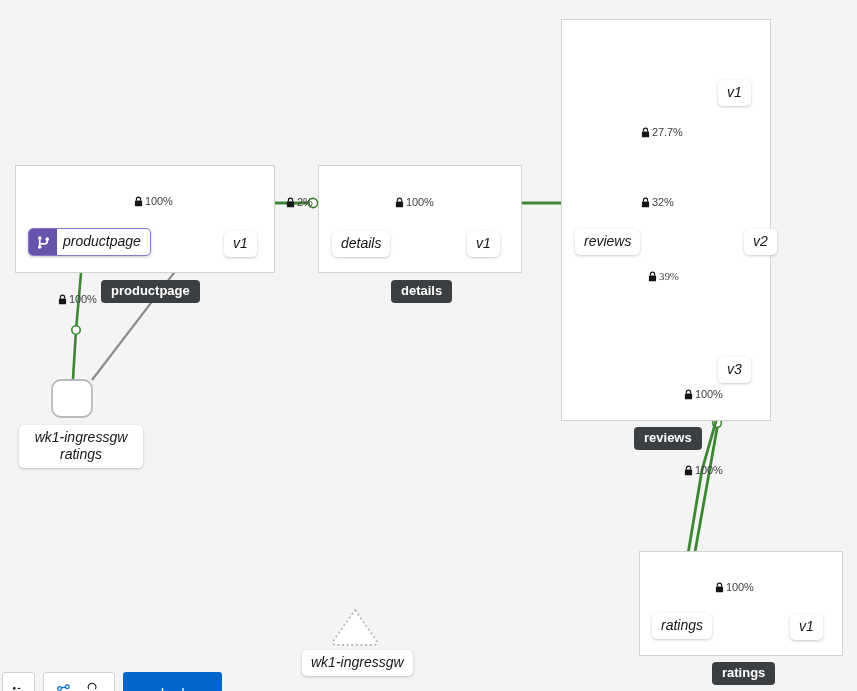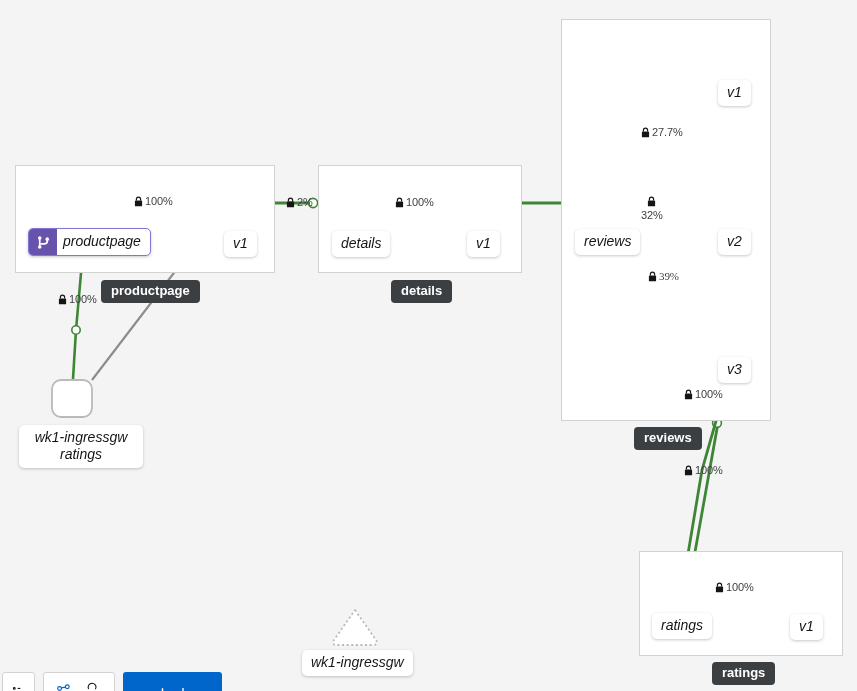--- a/index.html
+++ b/index.html
@@ -290,21 +290,21 @@
   <div class="node-label" style="left:224px; top:231px;">v1</div>
 
   <div class="node-label" style="left:332px; top:231px;">details</div>
 
   <div class="node-label" style="left:467px; top:231px;">v1</div>
 
   <div class="node-label" style="left:575px; top:229px;">reviews</div>
 
   <div class="node-label" style="left:718px; top:80px;">v1</div>
 
-  <div class="node-label" style="left:718px; top:229px;">v2</div>
+  <div class="node-label" style="left:744px; top:229px;">v2</div>
 
   <div class="node-label" style="left:718px; top:357px;">v3</div>
 
   <div class="node-label" style="left:652px; top:613px;">ratings</div>
 
   <div class="node-label" style="left:790px; top:614px;">v1</div>
 
   <div class="node-label multiline" style="left:19px; top:425px; width:106px;">
     <span>wk1-ingressgw</span><br>
     <span>ratings</span>
@@ -345,21 +345,21 @@
   </div>
 
   <div class="edge-label" style="left:641px; top:126px;">
     <svg class="lock" width="9" height="11" viewBox="0 0 10 12" fill="#151515">
       <path d="M2 5V3.4A3 3 0 0 1 8 3.4V5H6.7V3.4A1.7 1.7 0 0 0 3.3 3.4V5z"></path>
       <rect x="1" y="5" width="8" height="6.4" rx="1"></rect>
     </svg>
     <span class="pct">27.7%</span>
   </div>
 
-  <div class="edge-label" style="left:641px; top:196px;flex-direction:column;">
+  <div class="edge-label" style="left:641px; top:196px;">
     <svg class="lock" width="9" height="11" viewBox="0 0 10 12" fill="#151515">
       <path d="M2 5V3.4A3 3 0 0 1 8 3.4V5H6.7V3.4A1.7 1.7 0 0 0 3.3 3.4V5z"></path>
       <rect x="1" y="5" width="8" height="6.4" rx="1"></rect>
     </svg>
     <span class="pct">32%</span>
   </div>
 
   <div class="edge-label" style="left:648px; top:270px;font-family:Liberation Serif, serif;">
     <svg class="lock" width="9" height="11" viewBox="0 0 10 12" fill="#151515">
       <path d="M2 5V3.4A3 3 0 0 1 8 3.4V5H6.7V3.4A1.7 1.7 0 0 0 3.3 3.4V5z"></path>

